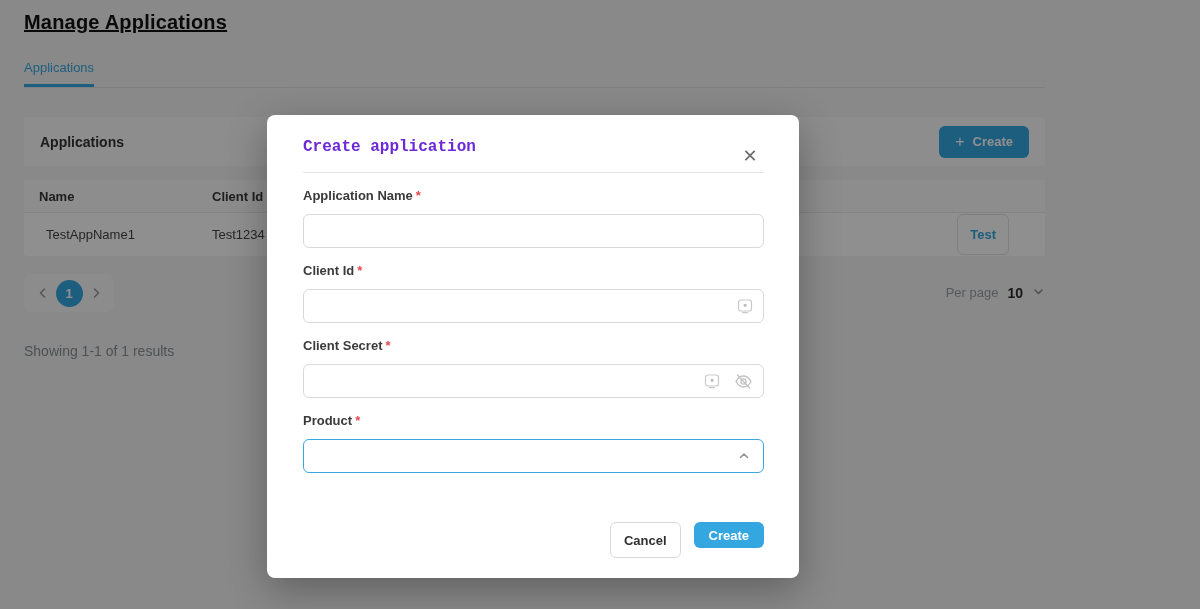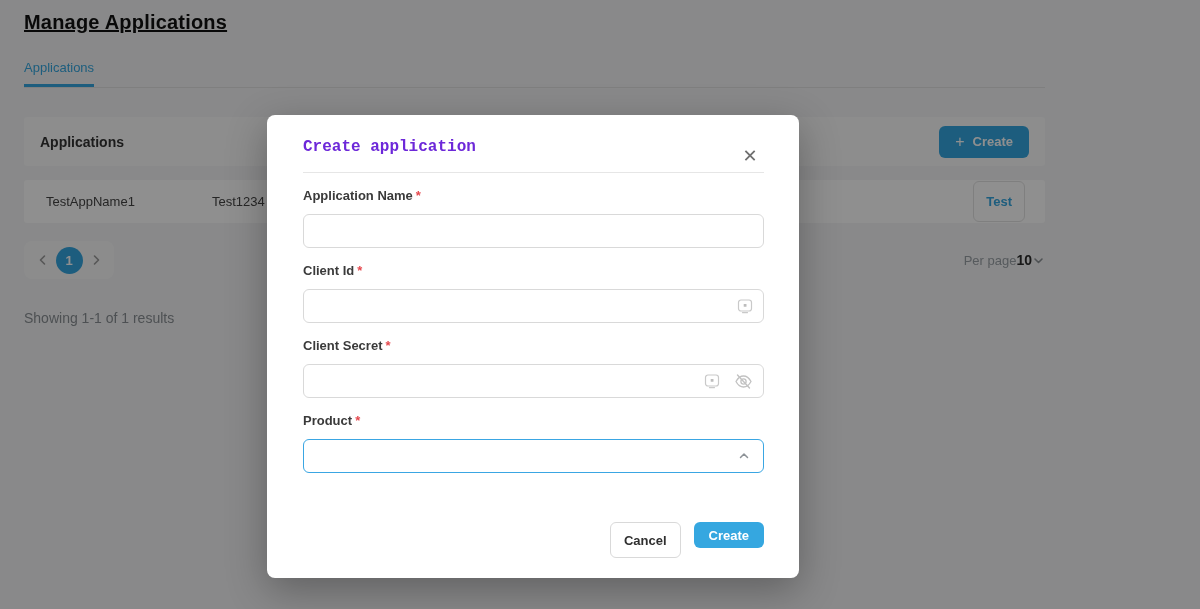--- a/index.html
+++ b/index.html
@@ -38,37 +38,37 @@
 
   .table-card { margin-top: 14px; }
   .t-row { display: grid; grid-template-columns: 188px 1fr auto; align-items: center; }
   .t-head { height: 33px; background: #fbfbfb; border-bottom: 1px solid #e9e9e9; }
   .t-head .cell { font-size: 13px; font-weight: bold; color: #373737; }
   .t-body { height: 43px; }
   .t-body .cell { font-size: 13px; color: #444; }
   .cell.c1 { padding-left: 15px; }
   .t-body .cell.c1 { padding-left: 22px; }
   .btn-test {
-    margin-right: 20px; height: 41px; padding: 0 12px; background: #fff;
+    margin-right: 36px; height: 41px; padding: 0 12px; background: #fff;
     border: 1px solid #e3e3e3; border-radius: 6px; color: #35a7e0;
     font-size: 13px; font-weight: bold; cursor: pointer; font-family: inherit;
   }
 
   .pager-row { margin-top: 18px; display: flex; align-items: center; justify-content: space-between; }
   .pager {
     width: 90px; height: 38px; background: #fafafa; border-radius: 8px;
     display: flex; align-items: center; justify-content: center; gap: 7px;
   }
   .pager-chevron { display: inline-flex; cursor: pointer; }
   .page-bubble {
     width: 27px; height: 27px; border-radius: 50%; background: #35a7e0;
     color: #fff; font-size: 13px; font-weight: bold;
     display: flex; align-items: center; justify-content: center; cursor: pointer;
   }
-  .per-page { display: flex; align-items: center; }
+  .per-page { display: flex; gap: 9px; }
   .per-page-label { font-size: 13px; color: #9aa0a6; }
   .per-page-value { font-size: 14px; font-weight: bold; color: #2b2b2b; }
   .summary { margin-top: 31px; font-size: 14px; color: #8a8f94; }
 
   .overlay { position: absolute; inset: 0; background: rgba(0,0,0,0.44); z-index: 5; }
 
   .modal {
     position: absolute; left: 267px; top: 115px; width: 532px; height: 463px;
     background: #fff; border-radius: 8px; z-index: 10;
     box-shadow: 0 12px 40px rgba(0,0,0,0.30);
@@ -138,20 +138,25 @@
 
   <div class="card panel-header">
     <span class="panel-title">Applications</span>
     <button class="btn-create">
       <span class="plus">+</span>
       <span>Create</span>
     </button>
   </div>
 
   <div class="card table-card">
+    <div class="t-row t-head">
+      <span class="cell c1">Name</span>
+      <span class="cell">Client Id</span>
+      <span class="cell"></span>
+    </div>
     <div class="t-row t-body">
       <span class="cell c1">TestAppName1</span>
       <span class="cell">Test1234</span>
       <button class="btn-test">Test</button>
     </div>
   </div>
 
   <div class="pager-row">
     <div class="pager">
       <span class="pager-chevron">

